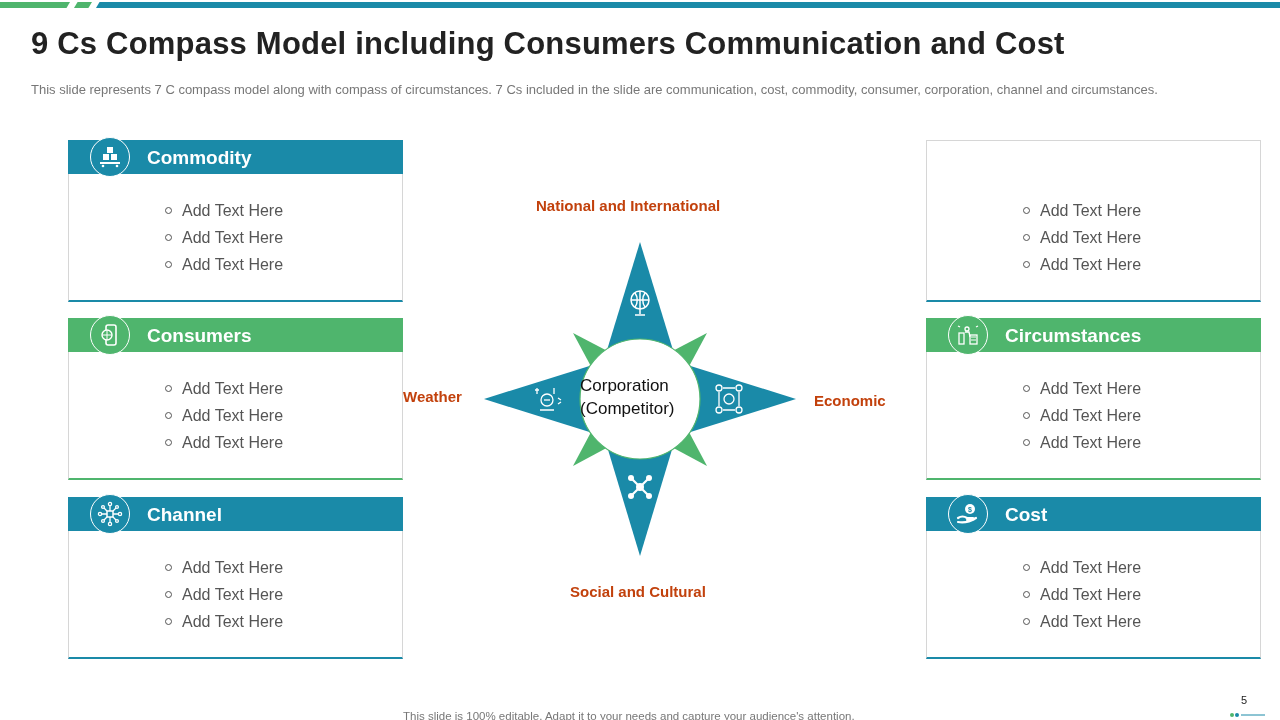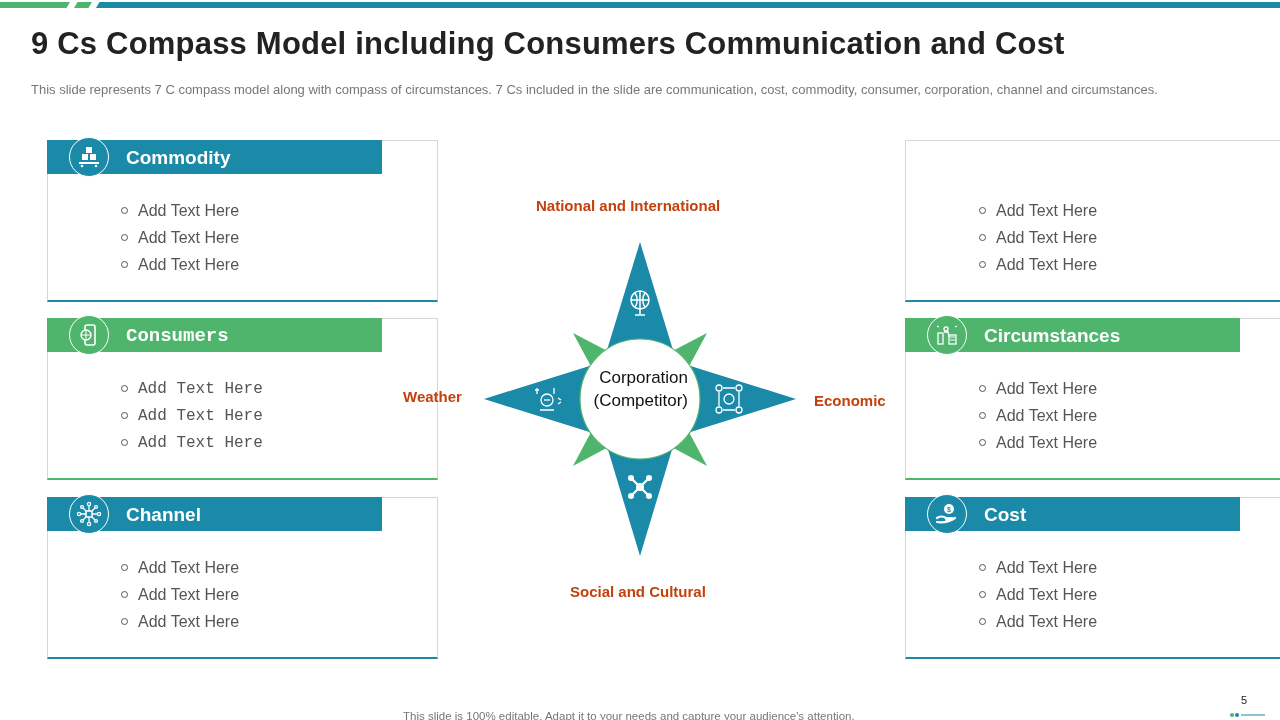--- a/index.html
+++ b/index.html
@@ -7,37 +7,37 @@
   body { position: relative; font-family: "Liberation Sans", sans-serif; color: #222; }
 
   .topbar { position: absolute; top: 0; left: 0; width: 1280px; height: 8px; }
   .topbar .g1 { position: absolute; left: 0; top: 2px; width: 70px; height: 6px; background: #4fb56d; clip-path: polygon(0 0, 100% 0, 95% 100%, 0 100%); }
   .topbar .g2 { position: absolute; left: 74px; top: 2px; width: 18px; height: 6px; background: #4fb56d; clip-path: polygon(20% 0, 100% 0, 80% 100%, 0 100%); }
   .topbar .b1 { position: absolute; left: 96px; top: 2px; width: 1184px; height: 6px; background: #1a8aa8; clip-path: polygon(0.3% 0, 100% 0, 100% 100%, 0 100%); }
 
   .title { position: absolute; left: 31px; top: 26px; font-size: 31px; font-weight: bold; color: #222; letter-spacing: 0.2px; }
   .subtitle { position: absolute; left: 31px; top: 82px; font-size: 13px; color: #777; }
 
-  .card { position: absolute; width: 391px; height: 162px; background: #fff; border: 1px solid #d6d6d6; border-bottom-width: 2px; }
+  .card { position: absolute; width: 335px; height: 162px; background: #fff; border: 1px solid #d6d6d6; border-bottom-width: 2px; margin-left: 21px; }
   .card.teal { border-bottom-color: #1a8aa8; }
   .card.green { border-bottom-color: #4fb56d; }
   .card .hdr { position: absolute; left: -1px; top: -1px; width: 335px; height: 34px; }
   .card.teal .hdr { background: #1a8aa8; }
   .card.green .hdr { background: #4fb56d; }
   .card .hdr-label { position: absolute; left: 79px; top: 7px; font-size: 19px; font-weight: bold; color: #fff; }
   .card .icon-circ { position: absolute; left: 22px; top: -3px; width: 40px; height: 40px; border-radius: 50%; border: 1.5px solid #fff; display: flex; align-items: center; justify-content: center; }
   .card.teal .icon-circ { background: #1a8aa8; }
   .card.green .icon-circ { background: #4fb56d; }
-  .card ul { position: absolute; left: 73px; top: 56px; list-style: none; }
+  .card ul { position: absolute; left: 96px; top: 56px; list-style: none; }
   .card li { font-size: 16px; color: #555; height: 27px; line-height: 20px; display: flex; align-items: center; }
   .card li .bul { width: 7px; height: 7px; border: 1px solid #555; border-radius: 50%; margin-right: 10px; display: inline-block; }
 
   .compass-label { position: absolute; font-size: 15px; font-weight: bold; color: #c2410c; }
   .compass { position: absolute; left: 480px; top: 238px; width: 320px; height: 322px; }
-  .center-text { position: absolute; left: 580px; top: 366px; width: 108px; text-align: right; font-size: 17px; line-height: 23px; color: #111; }
+  .center-text { position: absolute; left: 580px; top: 374px; width: 108px; text-align: left; font-size: 17px; line-height: 23px; color: #111; }
 
   .footer { position: absolute; left: 403px; top: 702px; font-size: 11.5px; color: #777; margin-top: 8px; }
   .pagenum { position: absolute; left: 1241px; top: 694px; font-size: 11px; color: #222; }
   .pagedeco { position: absolute; left: 1229px; top: 712px; width: 36px; height: 6px; }
 </style>
 </head>
 <body>
 
 <div class="topbar">
   <div class="g1"></div>
@@ -71,21 +71,21 @@
         <span class="bul"></span>
         <span>Add Text Here</span>
       </li>
     <li>
         <span class="bul"></span>
         <span>Add Text Here</span>
       </li>
   </ul>
 </div>
 
-<div class="card green" style="left:47px; top:318px;font-family:Liberation Mono, monospace;">
+<div class="card green" style="left:47px; top:318px;">
   <div class="hdr">
     <div class="icon-circ">
       <svg width="24" height="24" viewBox="0 0 24 24">
           <rect x="8" y="2" width="10" height="20" rx="2" fill="none" stroke="#fff" stroke-width="1.6"></rect>
           <circle cx="9" cy="12" r="5" fill="#4fb56d" stroke="#fff" stroke-width="1.4"></circle>
           <path d="M4 12h10M9 7v10" stroke="#fff" stroke-width="1"></path>
         </svg>
     </div>
     <div class="hdr-label">Consumers</div>
   </div>

